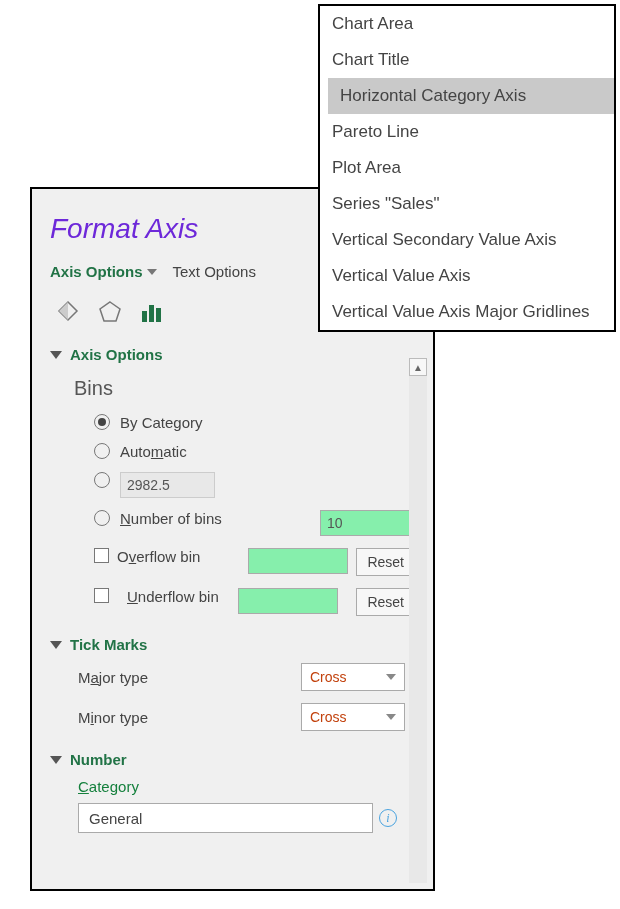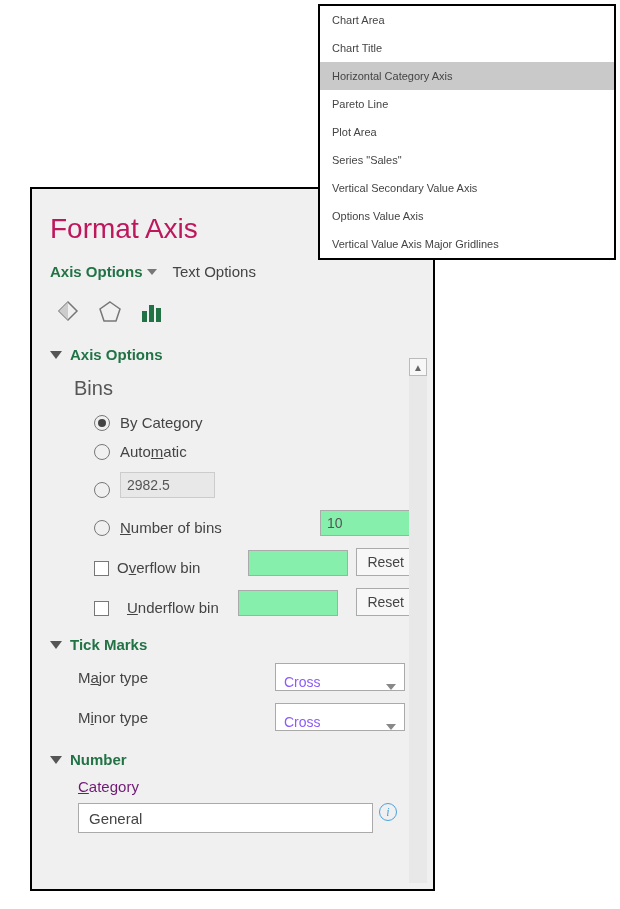--- a/index.html
+++ b/index.html
@@ -10,41 +10,42 @@
     position: absolute;
     top: 4px;
     left: 318px;
     width: 298px;
     border: 2px solid #000;
     background: #fff;
     z-index: 10;
   }
   .dropdown-item {
     padding: 8px 12px;
-    font-size: 11px;
-    color: #444;
-    cursor: pointer;
-  }
-  .dropdown-item.selected { background: #c9c9c9; }
+    font-size: 17px;
+    color: #444;
+    cursor: pointer;
+  }
+  .dropdown-item.selected { background: #c9c9c9; margin-left: 8px; }
 
   
   .panel {
     position: absolute;
     top: 187px;
     left: 30px;
     width: 405px;
     height: 704px;
     border: 2px solid #000;
     background: #f0f0f0;
   }
   .panel-title {
     font-size: 28px;
     font-weight: 300;
-    color: #be185d;
+    color: #6d28d9;
     padding: 24px 0 12px 18px;
+    font-style: italic;
   }
   .tabs {
     display: flex;
     gap: 16px;
     padding: 0 0 0 18px;
   }
   .tab {
     font-size: 15px;
     color: #444;
     padding: 6px 0;
@@ -95,21 +96,21 @@
     font-size: 15px;
   }
   .sub-label {
     color: #555;
     font-size: 20px;
     padding: 10px 0 8px 24px;
   }
 
   .option-row {
     display: flex;
-    align-items: flex-end;
+    align-items: flex-start;
     padding: 6px 0 6px 44px;
     gap: 10px;
     font-size: 15px;
     color: #444;
   }
   .radio {
     width: 16px; height: 16px;
     border: 1px solid #777;
     border-radius: 50%;
     display: inline-flex;
@@ -145,41 +146,42 @@
   }
   .row-flex {
     display: flex;
     align-items: center;
     padding: 6px 10px 6px 28px;
     font-size: 15px;
     color: #444;
   }
   .row-flex .lbl { flex: 1; }
   .select {
-    width: 130px;
+    width: 104px;
     height: 28px;
     border: 1px solid #aaa;
     background: #fff;
     display: flex;
-    align-items: flex-end;
+    align-items: center;
     justify-content: space-between;
     padding: 0 8px;
     font-size: 14px;
-    color: #8b5cf6;
+    color: #c2410c;
     cursor: pointer;
   }
   .select .caret {
     width: 0; height: 0;
     border-left: 5px solid transparent;
     border-right: 5px solid transparent;
     border-top: 6px solid #888;
   }
   .category-row {
     padding: 4px 18px 4px 28px;
     display: flex;
+    align-items: center;
     gap: 6px;
   }
   .category-select {
     flex: 1;
     height: 30px;
     border: 1px solid #aaa;
     background: #fff;
     display: flex;
     align-items: center;
     justify-content: space-between;
@@ -226,21 +228,21 @@
 <body>
 
 <div class="dropdown">
   <div class="dropdown-item">Chart Area</div>
   <div class="dropdown-item">Chart Title</div>
   <div class="dropdown-item selected">Horizontal Category Axis</div>
   <div class="dropdown-item">Pareto Line</div>
   <div class="dropdown-item">Plot Area</div>
   <div class="dropdown-item">Series "Sales"</div>
   <div class="dropdown-item">Vertical Secondary Value Axis</div>
-  <div class="dropdown-item">Options Value Axis</div>
+  <div class="dropdown-item">Vertical Value Axis</div>
   <div class="dropdown-item">Vertical Value Axis Major Gridlines</div>
 </div>
 
 <div class="panel">
   <div class="panel-title">Format Axis</div>
 
   <div class="tabs">
     <div class="tab active">
       <span>Axis Options</span>
       <span class="caret-down"></span>
@@ -329,21 +331,21 @@
         <span class="caret"></span>
       </div>
     </div>
   </div>
 
   <div class="section">
     <div class="section-header">
       <span class="tri"></span>
       <span class="section-title">Number</span>
     </div>
-    <div style="padding:6px 0 4px 28px;font-size:15px;color:#701a75"><span class="u">C</span>ategory</div>
+    <div style="padding:6px 0 4px 28px;font-size:15px;color:#15803d"><span class="u">C</span>ategory</div>
     <div class="category-row">
       <div class="category-select">
         <span>General</span>
         <span class="caret"></span>
       </div>
       <span class="info-icon">i</span>
     </div>
   </div>
 
 </div>

